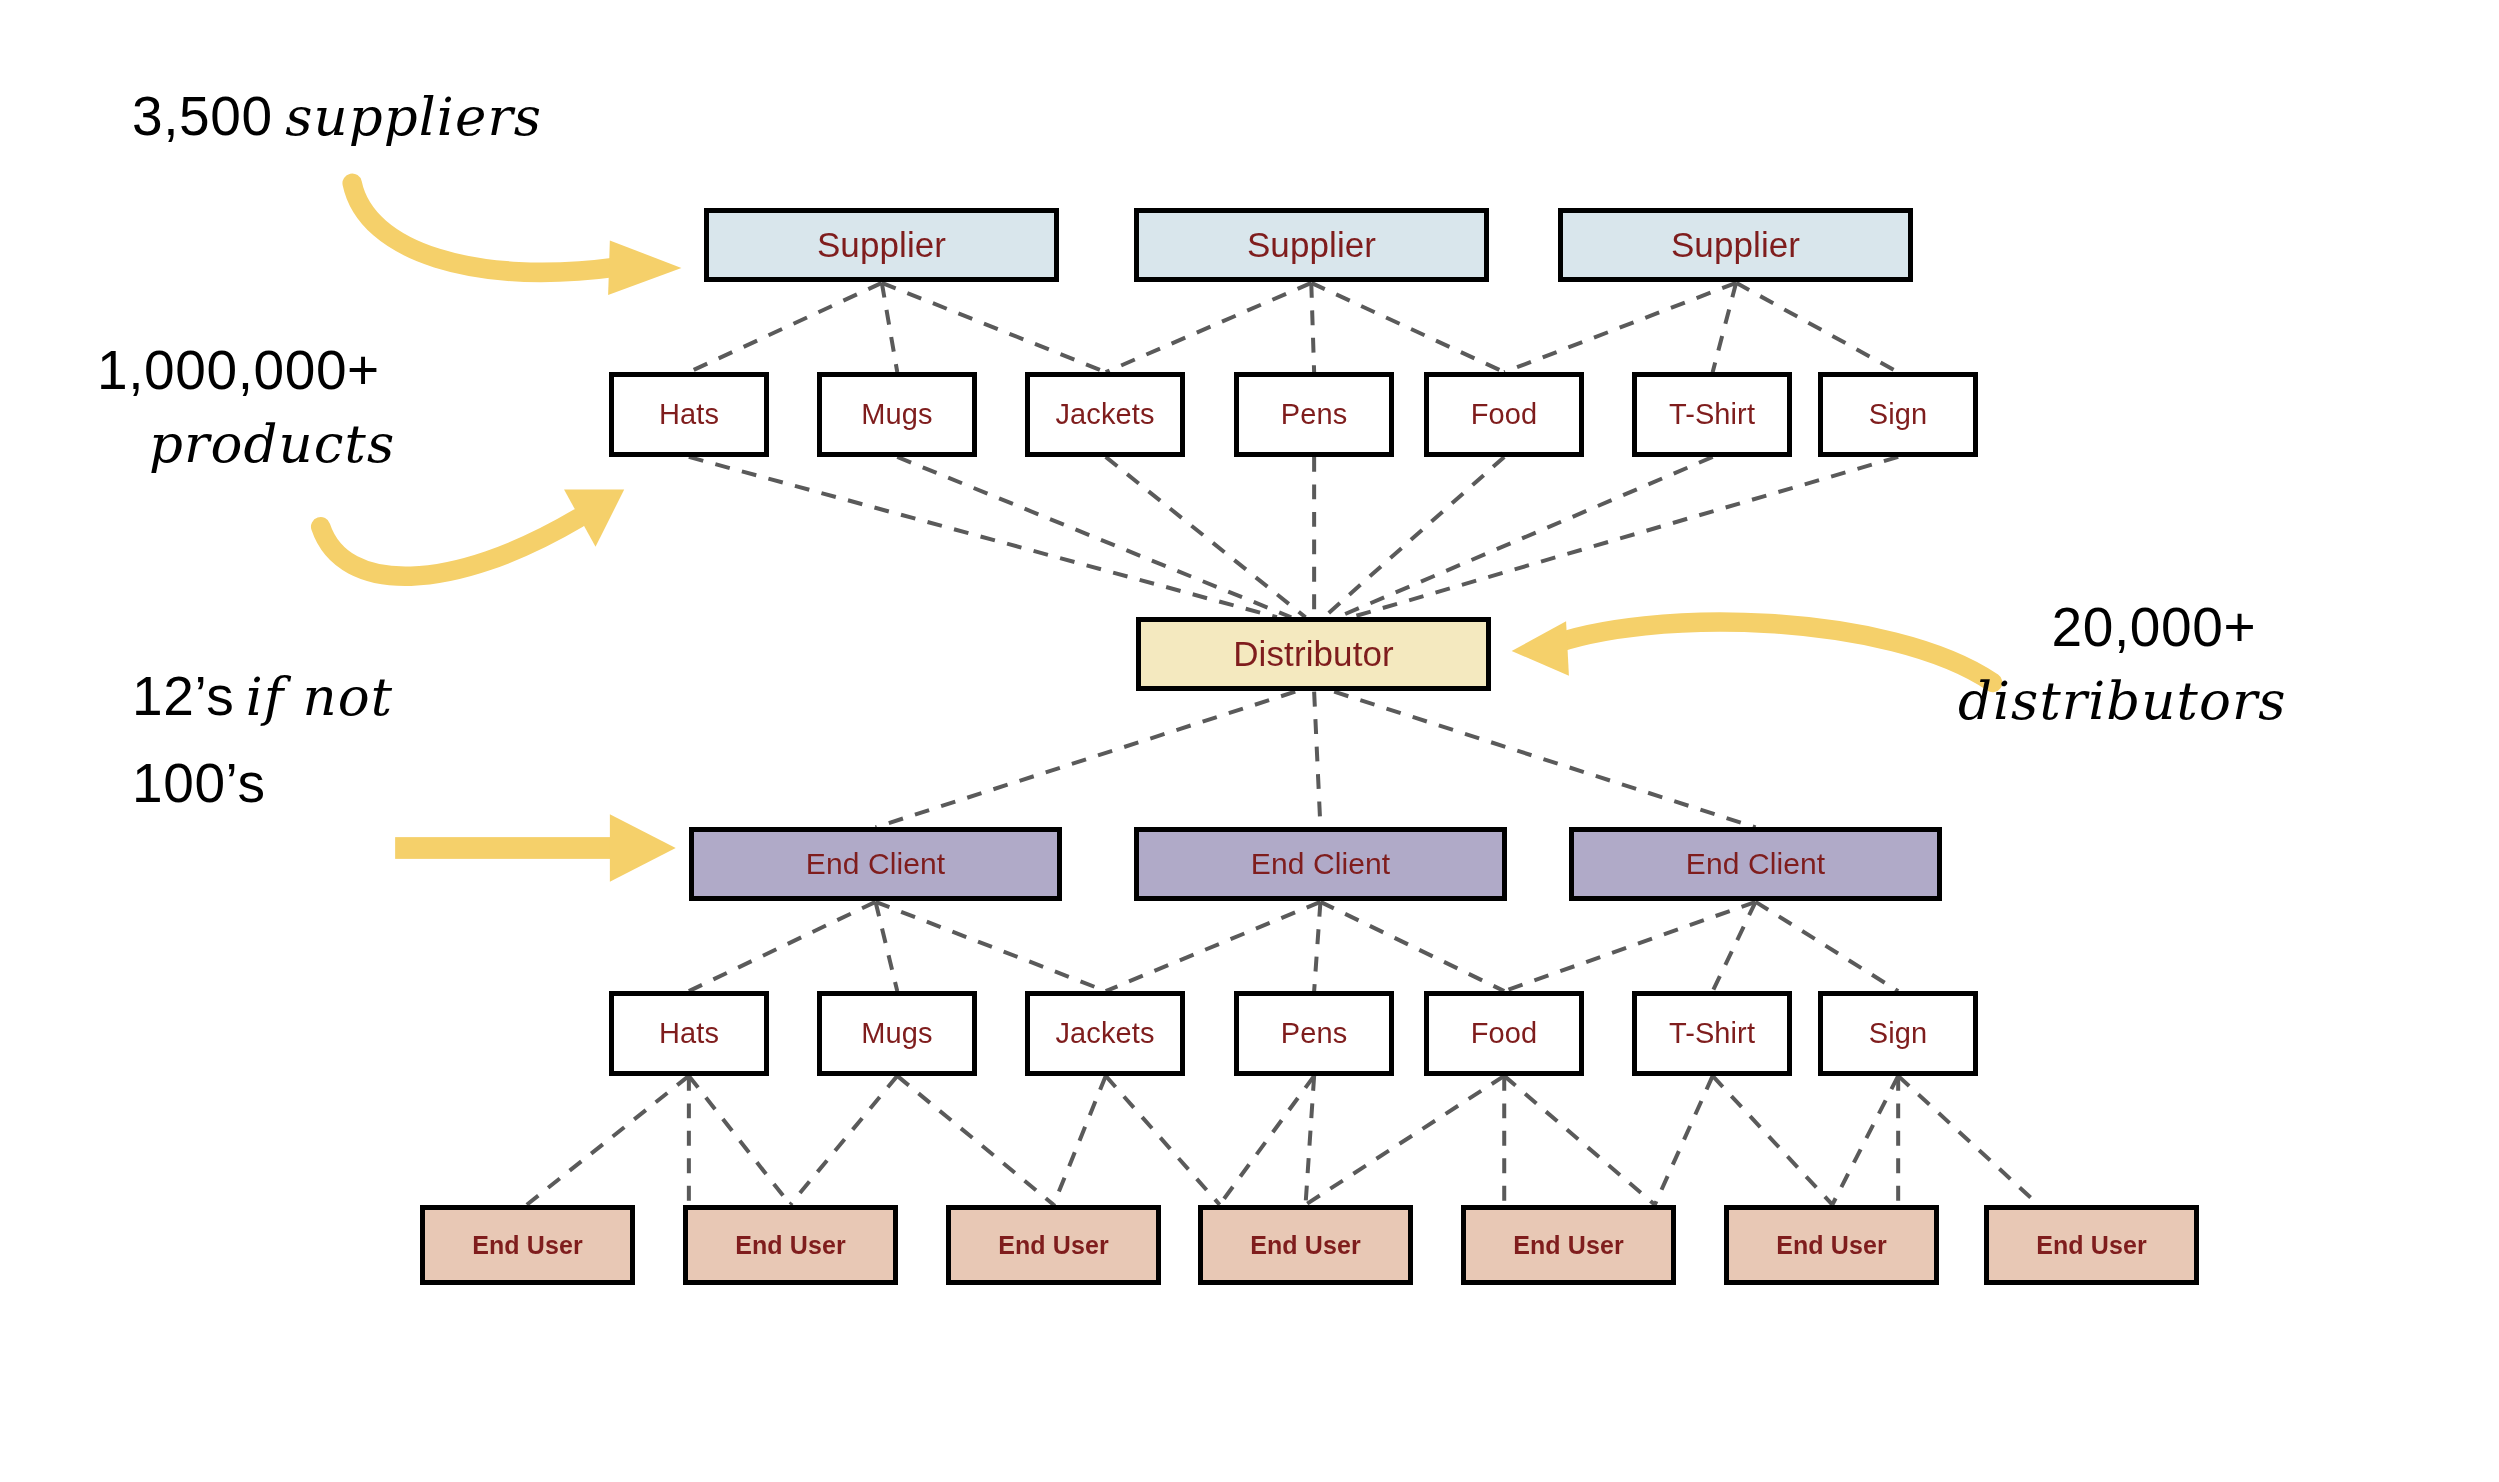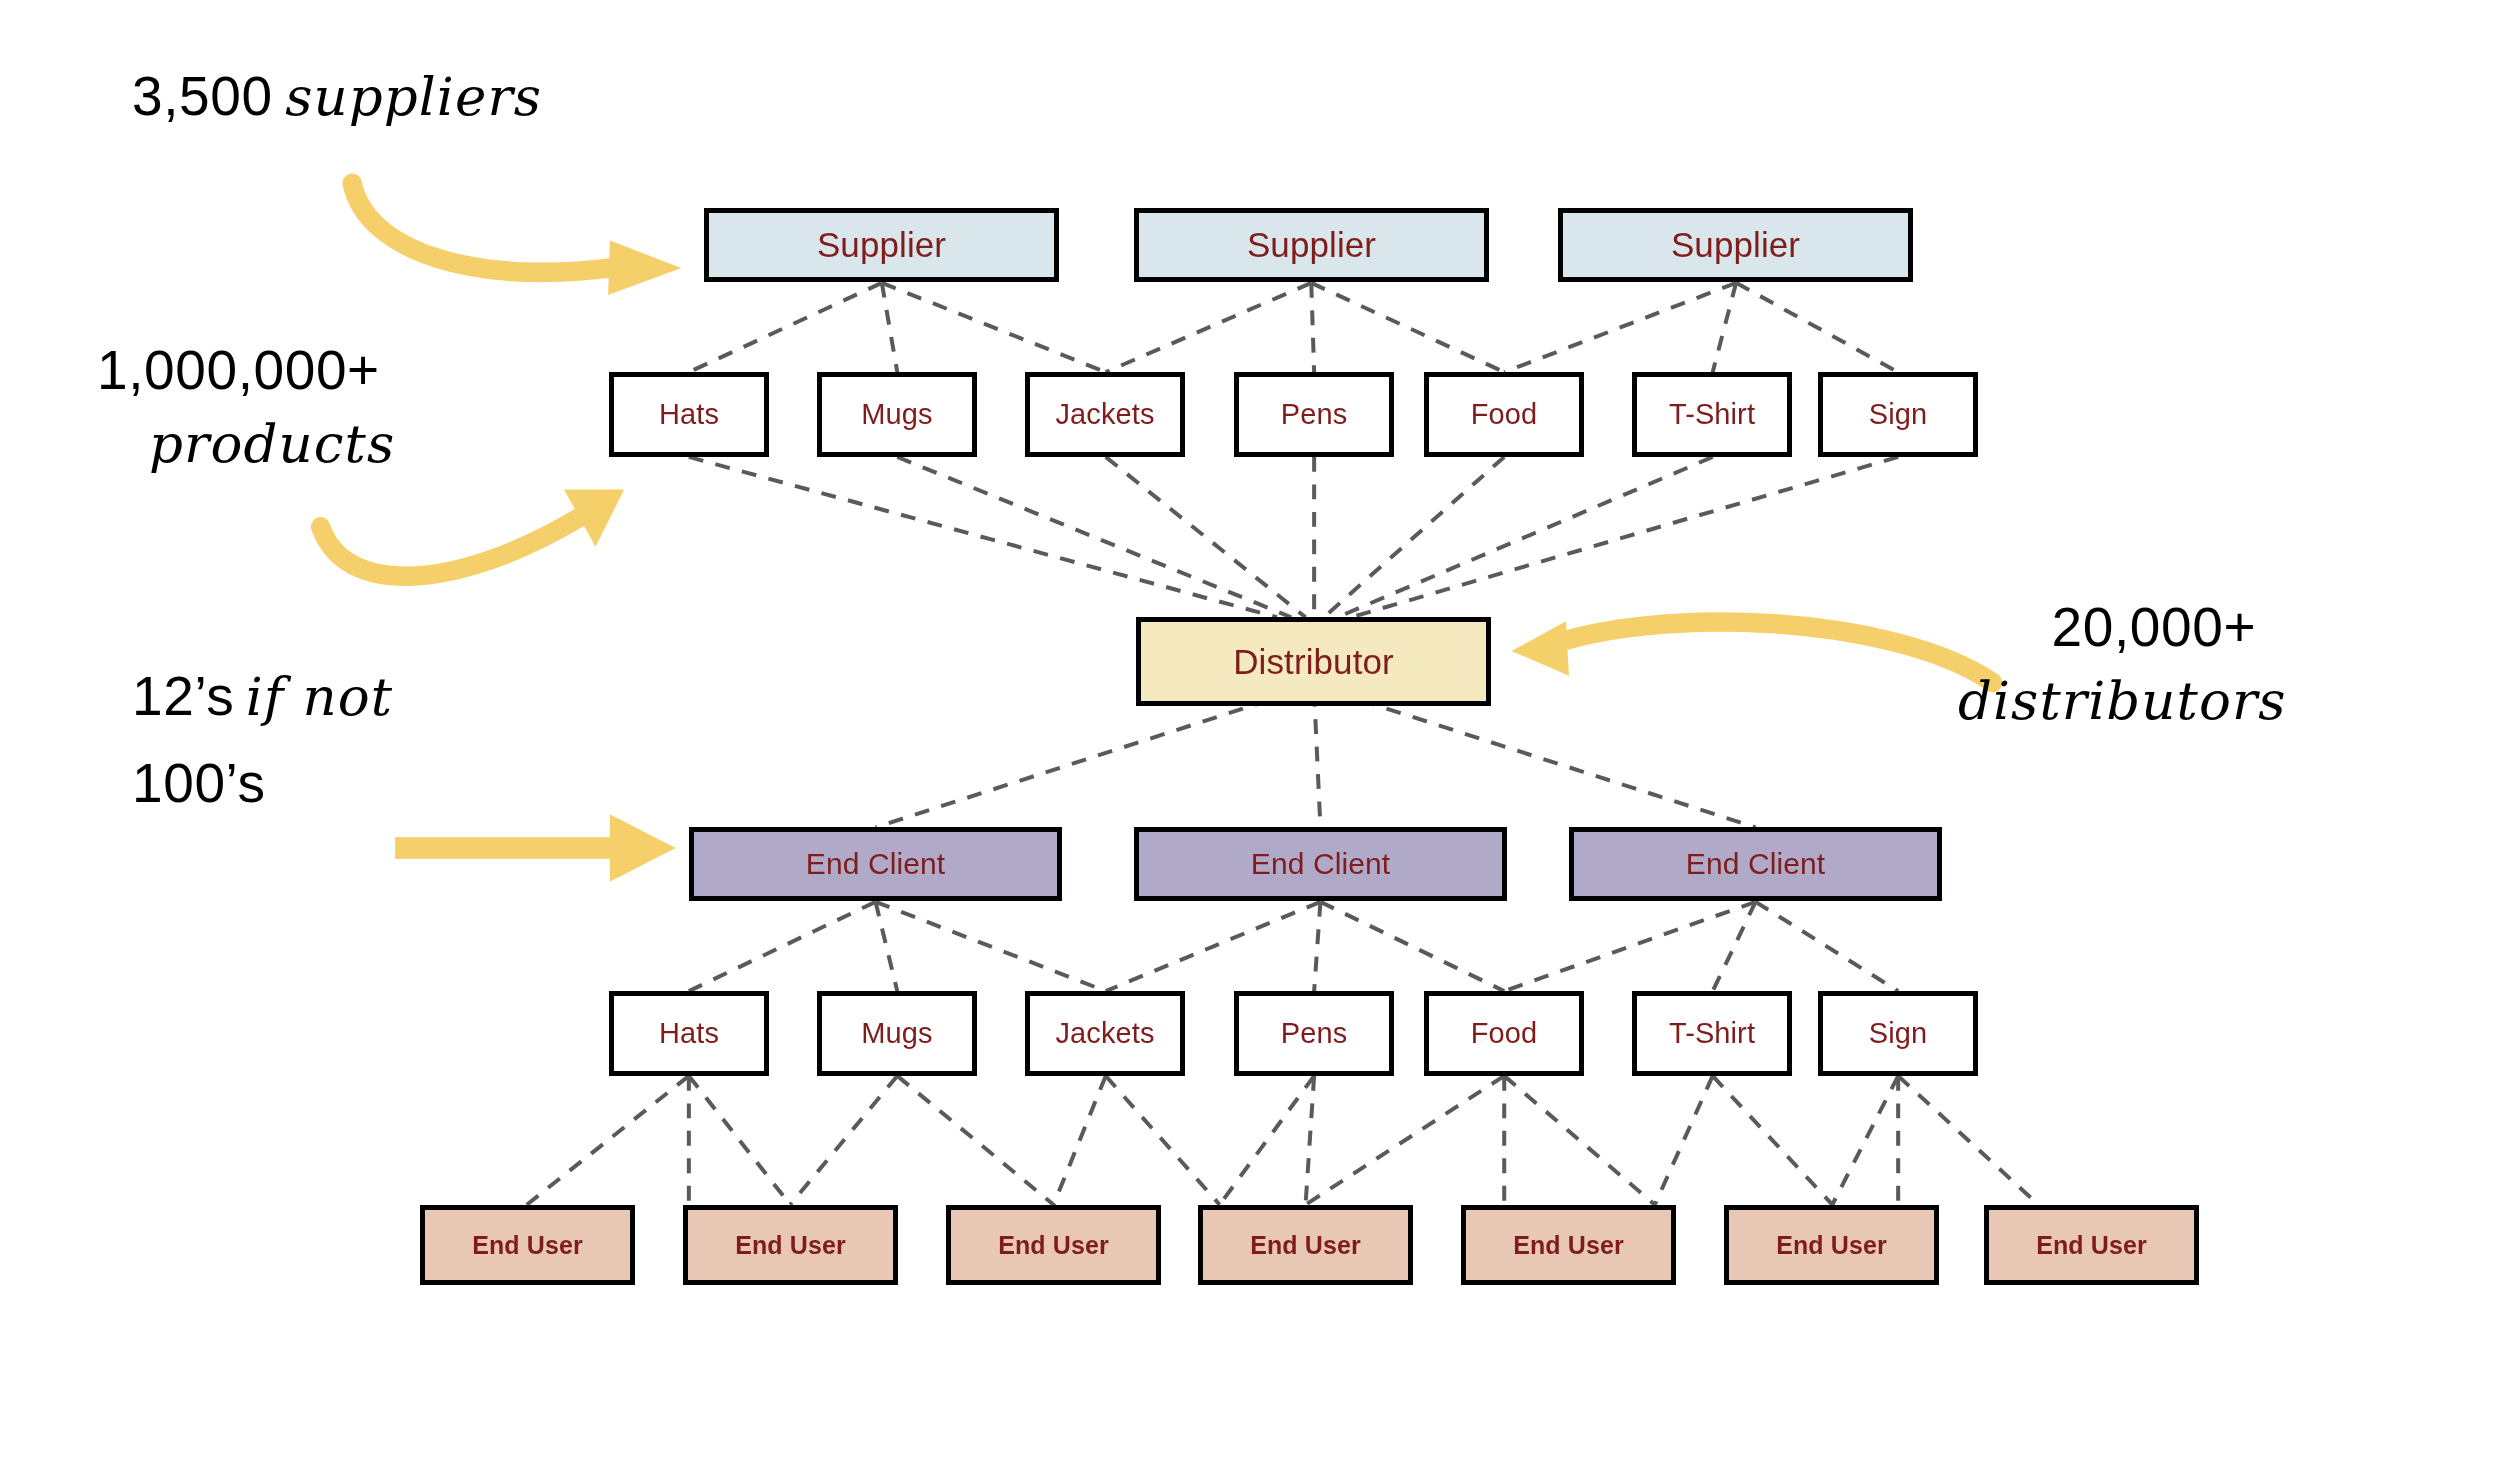--- a/index.html
+++ b/index.html
@@ -188,21 +188,21 @@
   <div class="node node-product" style="left:1424px; top:372px; width:160px; height:85px;">
     <span>Food</span>
   </div>
   <div class="node node-product" style="left:1632px; top:372px; width:160px; height:85px;">
     <span>T-Shirt</span>
   </div>
   <div class="node node-product" style="left:1818px; top:372px; width:160px; height:85px;">
     <span>Sign</span>
   </div>
 
-  <div class="node node-dist" style="left:1136px; top:617px; width:355px; height:89px;">
+  <div class="node node-dist" style="left:1136px; top:617px; width:355px; height:74px;">
     <span>Distributor</span>
   </div>
 
   <div class="node node-client" style="left:689px; top:827px; width:373px; height:74px;">
     <span>End Client</span>
   </div>
   <div class="node node-client" style="left:1134px; top:827px; width:373px; height:74px;">
     <span>End Client</span>
   </div>
   <div class="node node-client" style="left:1569px; top:827px; width:373px; height:74px;">
@@ -246,21 +246,21 @@
   <div class="node node-enduser" style="left:1461px; top:1205px; width:215px; height:80px;">
     <span>End User</span>
   </div>
   <div class="node node-enduser" style="left:1724px; top:1205px; width:215px; height:80px;">
     <span>End User</span>
   </div>
   <div class="node node-enduser" style="left:1984px; top:1205px; width:215px; height:80px;">
     <span>End User</span>
   </div>
 
-  <div class="anno anno-line" style="left:132px; top:64px;">
+  <div class="anno anno-line" style="left:132px; top:84px;">
     <span class="anno-num">3,500</span>
     <span class="anno-script">suppliers</span>
   </div>
 
   <div class="anno anno-stack" style="left:97px; top:338px;">
     <span class="anno-num">1,000,000+</span>
     <span class="anno-script" style="margin-left:52px;">products</span>
   </div>
 
   <div class="anno anno-stack" style="left:132px; top:664px;">

